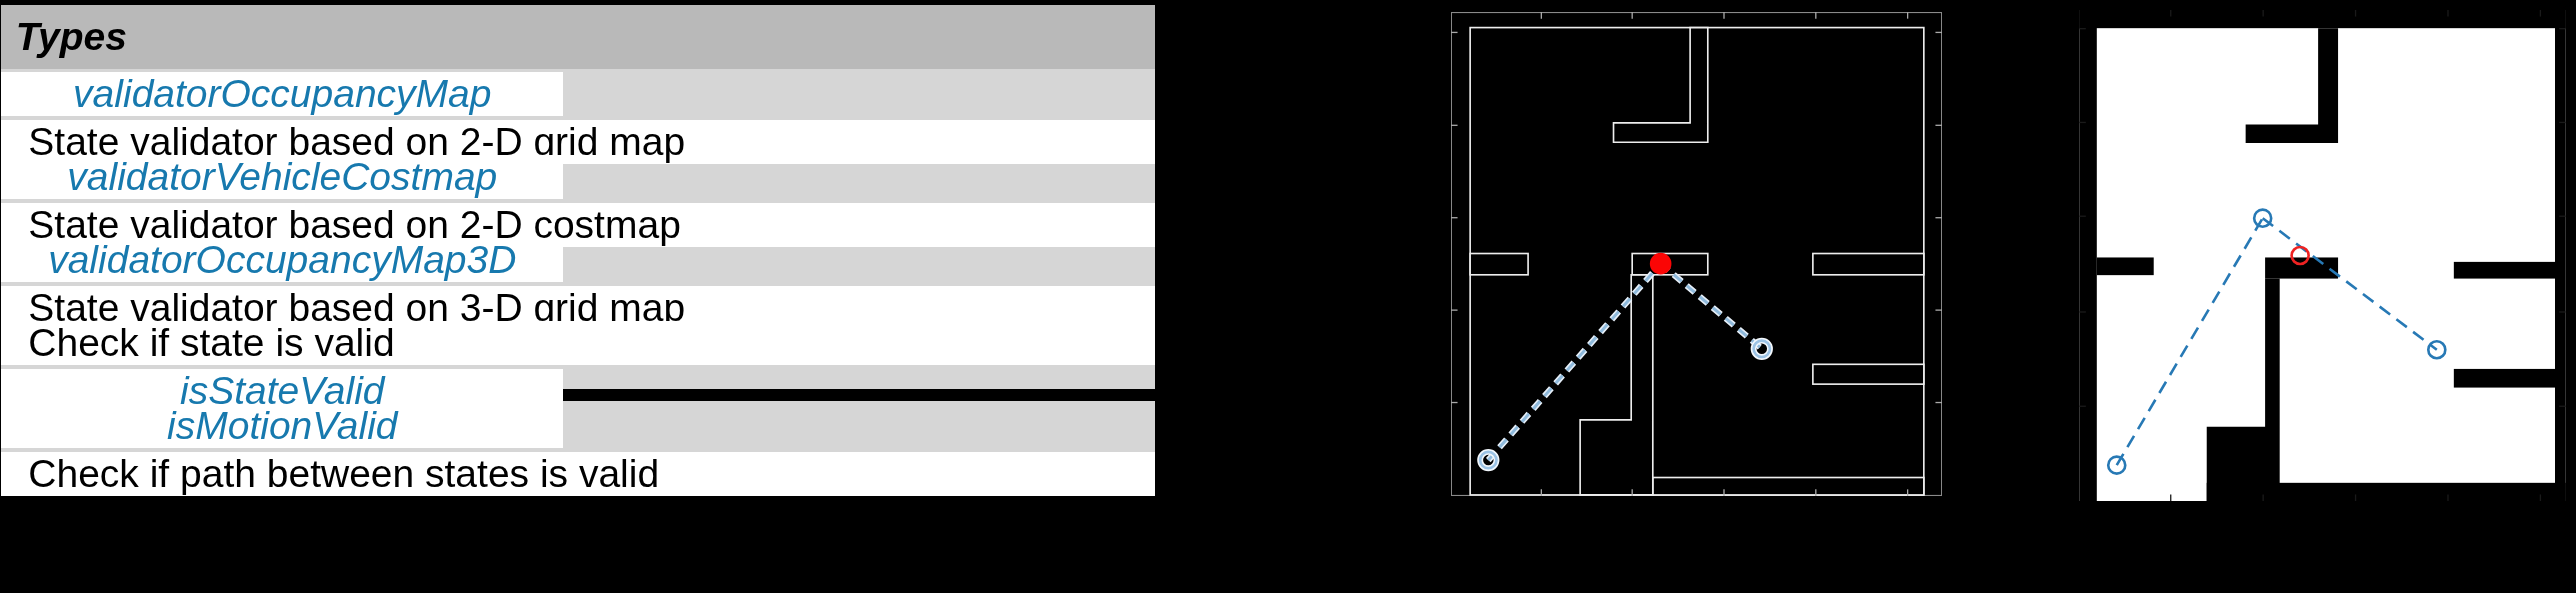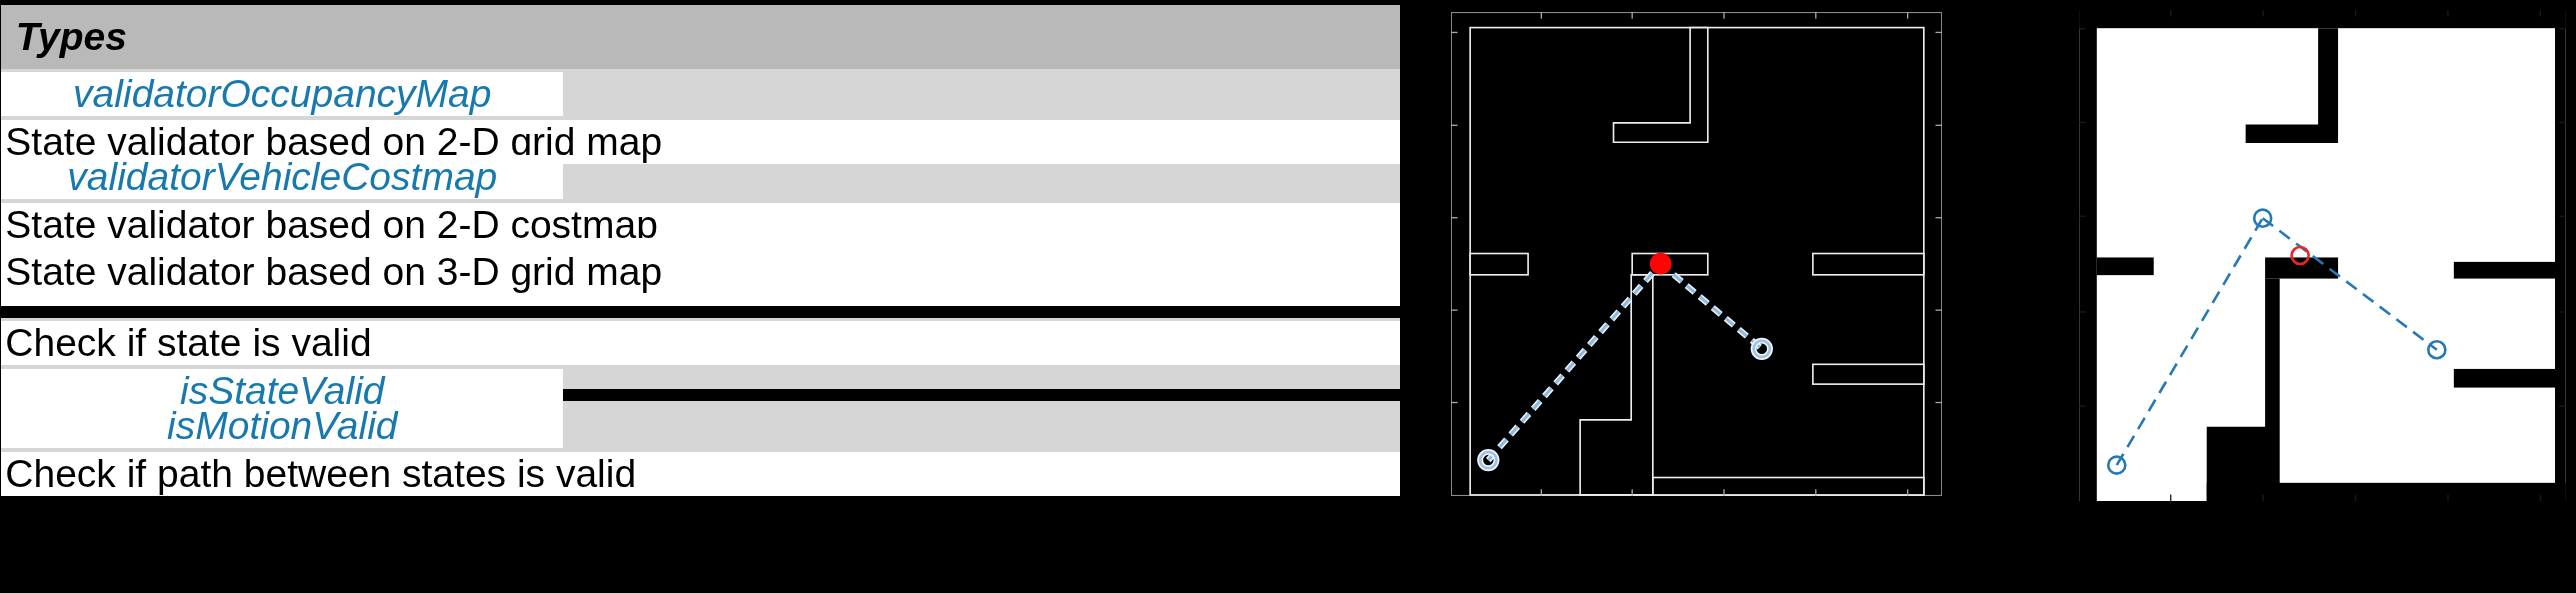--- a/index.html
+++ b/index.html
@@ -1,31 +1,31 @@
 <!DOCTYPE html>
 <html style="font-size:10.5px"><head>
 <meta charset="utf-8">
 <style>
   html,body{margin:0;padding:0;background:#000;}
   body{width:2576px;height:594px;position:relative;overflow:hidden;
        font-family:"Liberation Sans",sans-serif;}
 
   
-  .api-table{position:absolute;left:1.3px;top:5.2px;width:1399px;
+  .api-table{position:absolute;left:1.3px;top:5.2px;width:1154px;
              border-bottom:5.2px solid #c9c9c9;}
   .sec-header{height:64px;background:#b9b9b9;display:flex;align-items:center;
               font-style:italic;font-weight:bold;color:#000;font-size:39px;
               padding-left:14.4px;}
   .data-row{display:flex;height:71px;background:#d6d6d6;flex-direction:column;}
   .data-row + .data-row{margin-top:12px;}
   .cell{background:#fff;display:flex;align-items:center;box-sizing:border-box;
         margin-top:3.3px;}
   .cell.c1{width:562px;justify-content:center;color:#1779ae;font-style:italic;
            font-size:39px;margin-right:3.3px;}
-  .cell.c2{flex:1;color:#000;font-size:39px;padding-left:4px;}
+  .cell.c2{flex:1;color:#000;font-size:39px;padding-left:27px;}
 
   
   .figbox{position:absolute;}
   .fig-dark{left:1451px;top:12.4px;width:491px;height:484px;}
   .fig-light{left:2079px;top:9.8px;width:487px;height:491px;}
   svg{display:block;}
 </style>
 </head>
 <body>
 
@@ -33,20 +33,21 @@
     <div class="sec-header">Types</div>
     <div class="data-row">
       <div class="cell c1">validatorOccupancyMap</div>
       <div class="cell c2">State validator based on 2-D grid map</div>
     </div>
     <div class="data-row">
       <div class="cell c1">validatorVehicleCostmap</div>
       <div class="cell c2">State validator based on 2-D costmap</div>
     </div>
     <div class="data-row">
+      <div class="cell c1">validatorOccupancyMap3D</div>
       <div class="cell c2">State validator based on 3-D grid map</div>
     </div>
     <div class="data-row">
       <div class="cell c2">Check if state is valid</div>
       <div class="cell c1">isStateValid</div>
     </div>
     <div class="data-row">
       <div class="cell c1">isMotionValid</div>
       <div class="cell c2">Check if path between states is valid</div>
     </div>

